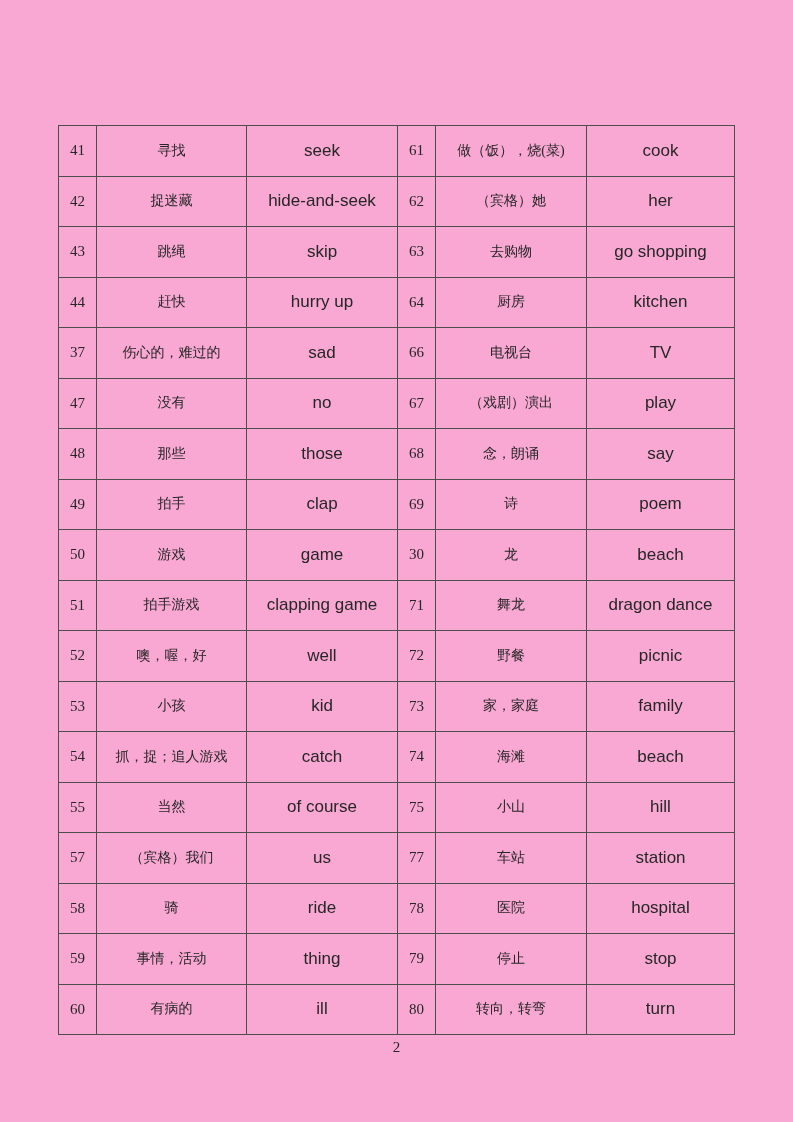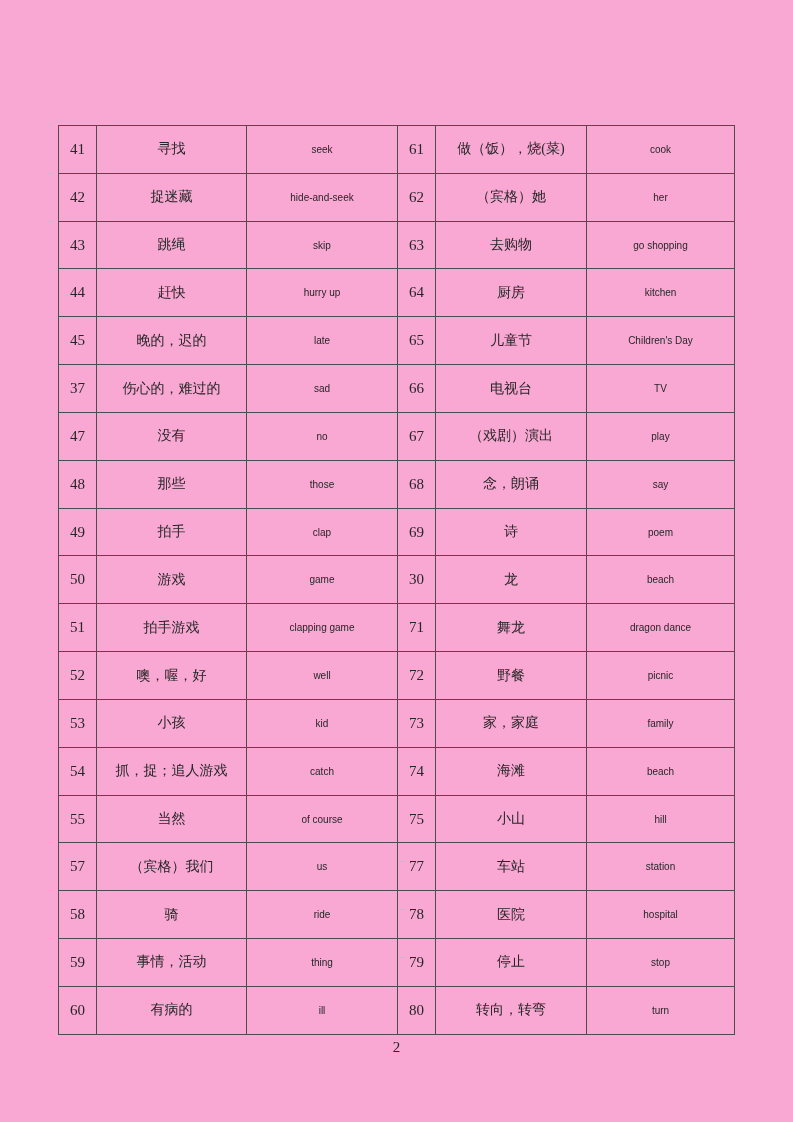--- a/index.html
+++ b/index.html
@@ -37,21 +37,21 @@
     font-size: 15px;
     color: #262626;
   }
   td.zh {
     font-family: "Liberation Serif", serif;
     font-size: 14px;
     color: #262626;
   }
   td.en {
     font-family: "Liberation Sans", sans-serif;
-    font-size: 10px;
+    font-size: 17px;
     color: #262626;
   }
   .page-number {
     position: absolute;
     left: 0;
     right: 0;
     top: 1039px;
     text-align: center;
     font-family: "Liberation Serif", serif;
     font-size: 15px;
@@ -99,28 +99,20 @@
         </tr>
         <tr>
           <td class="num">44</td>
           <td class="zh">赶快</td>
           <td class="en">hurry up</td>
           <td class="num">64</td>
           <td class="zh">厨房</td>
           <td class="en">kitchen</td>
         </tr>
         <tr>
-          <td class="num">45</td>
-          <td class="zh">晚的，迟的</td>
-          <td class="en">late</td>
-          <td class="num">65</td>
-          <td class="zh">儿童节</td>
-          <td class="en">Children's Day</td>
-        </tr>
-        <tr>
           <td class="num">37</td>
           <td class="zh">伤心的，难过的</td>
           <td class="en">sad</td>
           <td class="num">66</td>
           <td class="zh">电视台</td>
           <td class="en">TV</td>
         </tr>
         <tr>
           <td class="num">47</td>
           <td class="zh">没有</td>

